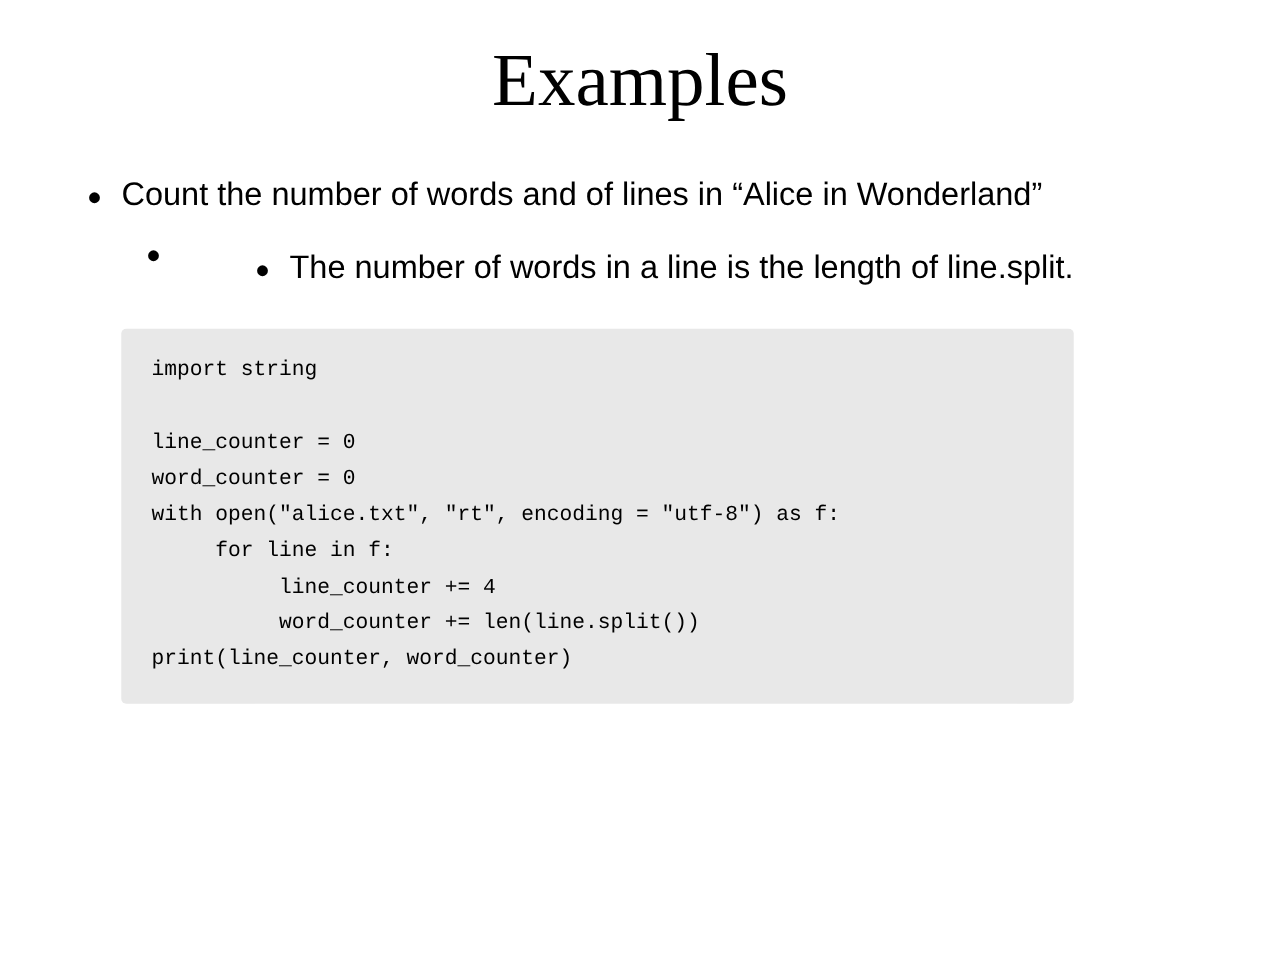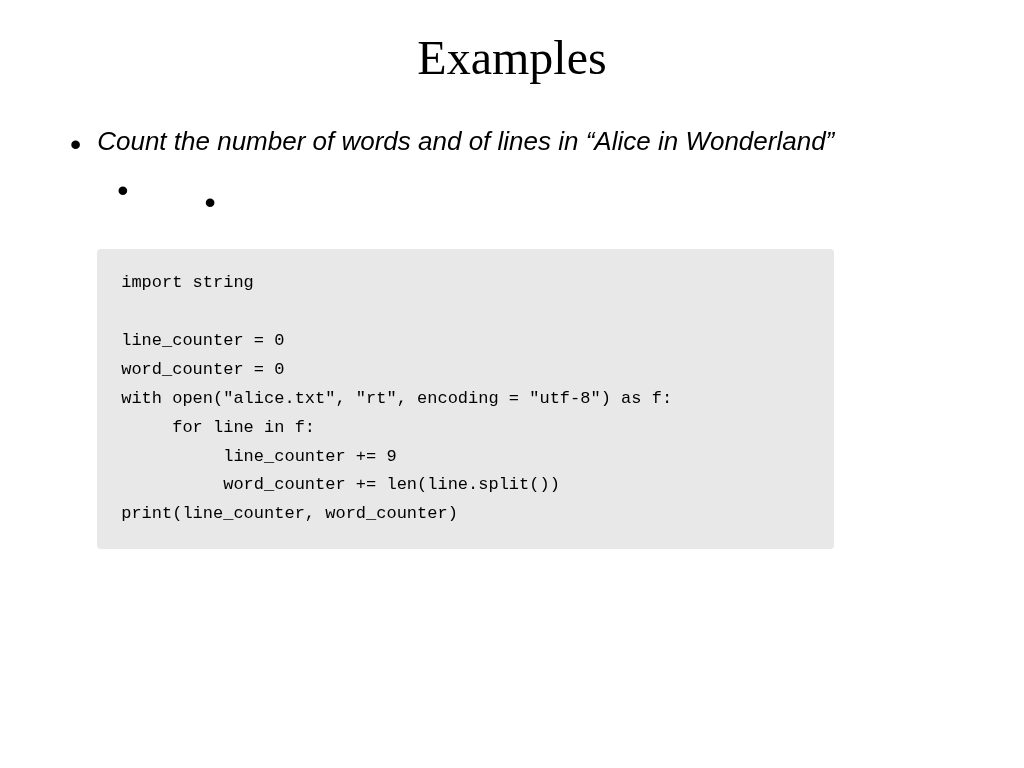--- a/index.html
+++ b/index.html
@@ -12,21 +12,21 @@
       background: #ffffff;
       font-family: 'Georgia', 'Times New Roman', serif;
       width: 1024px;
       height: 768px;
       overflow: hidden;
       padding: 30px 60px 30px 60px;
     }
 
     .page-title {
       text-align: center;
-      font-size: 48px;
+      font-size: 60px;
       font-weight: normal;
       font-family: 'Georgia', serif;
       margin-bottom: 40px;
       color: #000000;
     }
 
     .bullet-list {
       list-style: none;
       padding: 0;
     }
@@ -42,21 +42,20 @@
 
     .bullet-dot {
       font-size: 32px;
       margin-right: 16px;
       line-height: 1.2;
       flex-shrink: 0;
     }
 
     .bullet-text {
       line-height: 1.3;
-      font-style: italic;
     }
 
     .sub-bullets {
       list-style: none;
       padding: 0;
       margin-top: 12px;
     }
 
     .bullet-item-level2 {
       display: flex;
@@ -108,31 +107,32 @@
         <span class="bullet-text">Count the number of words and of lines in “Alice in Wonderland”</span>
 
         <ul class="sub-bullets">
           <li class="bullet-item-level2">
             <span class="bullet-dot">•</span>
             <div>
 
               <ul class="sub-bullets">
                 <li class="bullet-item-level3">
                   <span class="bullet-dot">•</span>
+                  <span class="bullet-text">The number of words in a line is the length of line.split.</span>
                 </li>
               </ul>
             </div>
           </li>
         </ul>
 
         <div class="code-block">import string
 
 line_counter = 0
 word_counter = 0
 with open("alice.txt", "rt", encoding = "utf-8") as f:
      for line in f:
-          line_counter += 9
+          line_counter += 4
           word_counter += len(line.split())
 print(line_counter, word_counter)</div>
       </div>
     </li>
   </ul>
 </div>
 
 </body></html>

